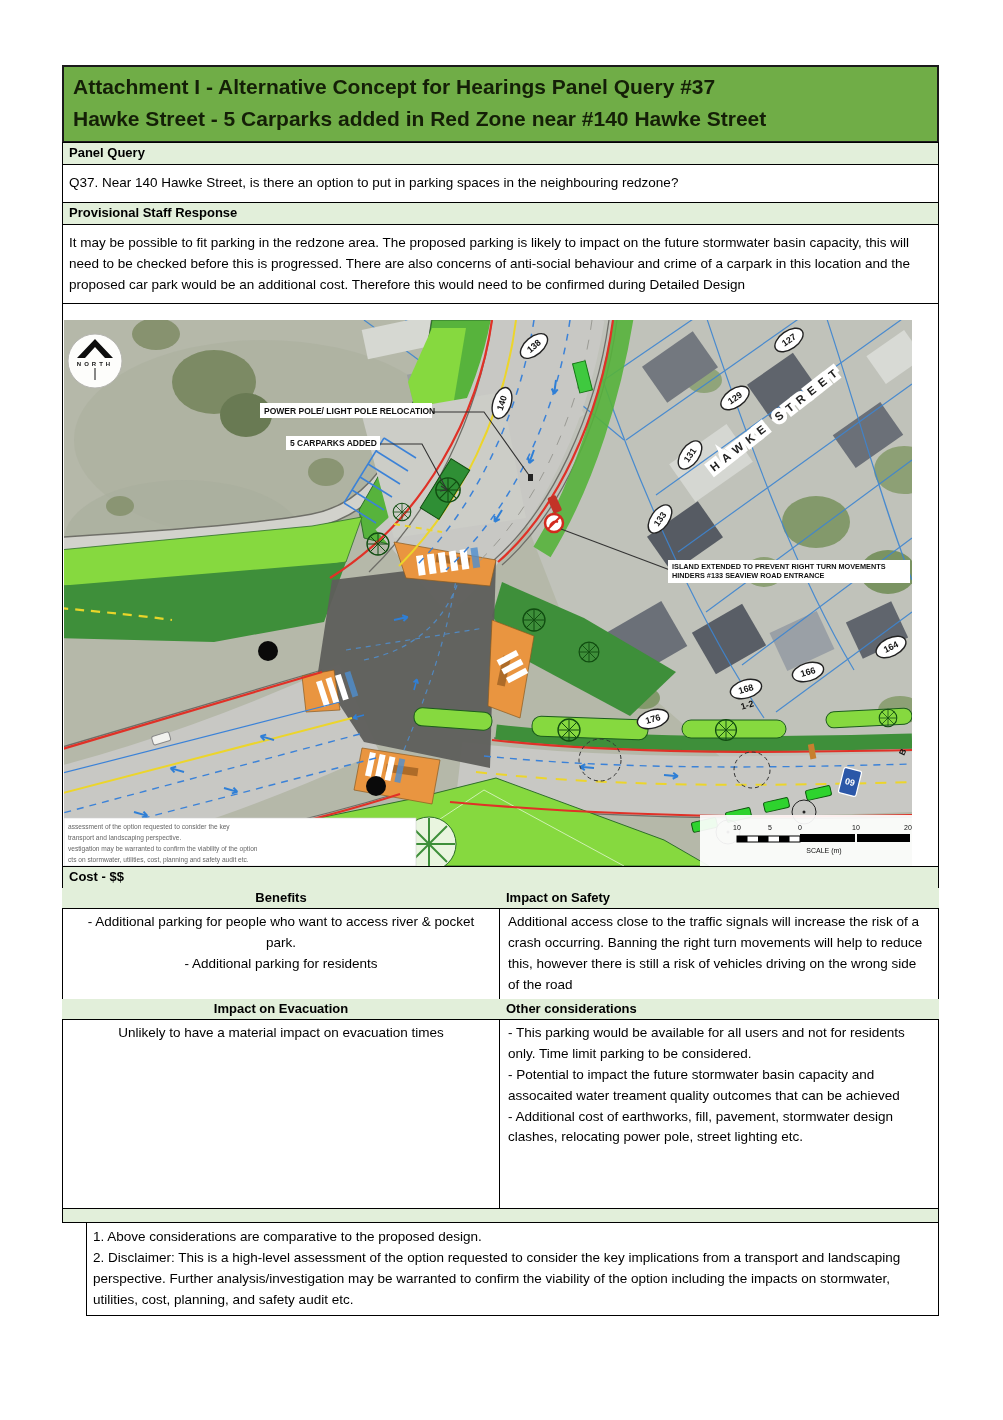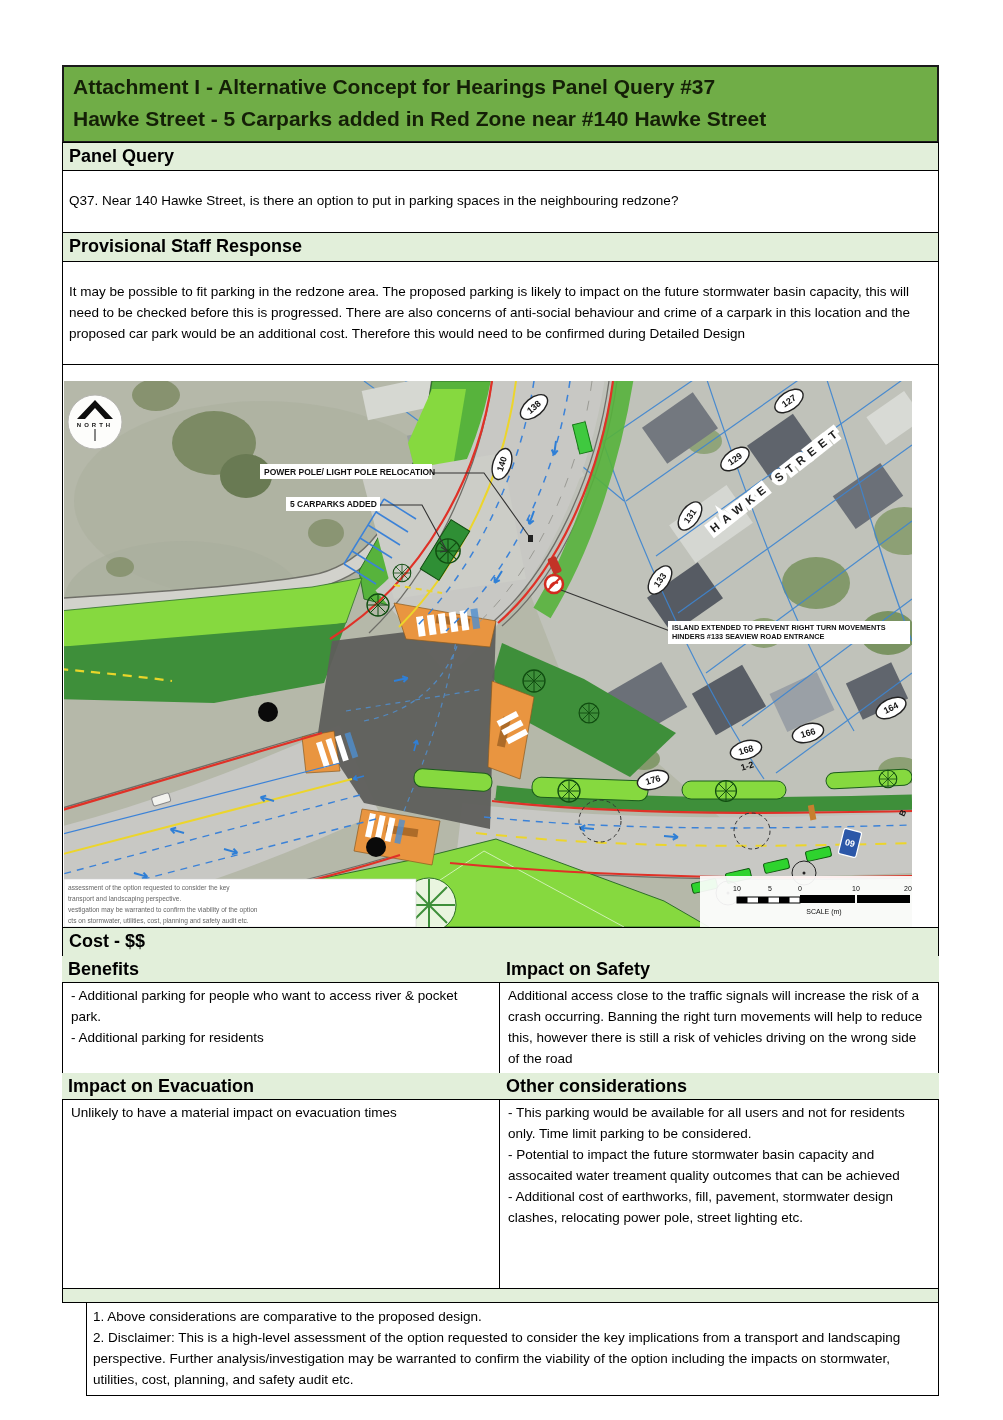--- a/index.html
+++ b/index.html
@@ -2,26 +2,26 @@
 <html><head>
 <meta charset="utf-8">
 <style>
   html,body{margin:0;padding:0;background:#fff;}
   .page{position:relative;width:1003px;height:1420px;background:#ffffff;overflow:hidden;
         font-family:"Liberation Sans",sans-serif;color:#000;}
   .doc{position:absolute;left:62px;top:65px;width:877px;}
   .row{border:1px solid #000;margin-top:-1px;box-sizing:border-box;background:#fff;}
   .title-block{border:2px solid #1a1a1a;background:#70AD47;padding:4px 6px 7px 9px;margin-top:0;}
   .title-line{font-size:21px;font-weight:bold;color:#141f07;line-height:1.5;letter-spacing:0;}
-  .subhdr{background:#e2efda;font-size:18px;font-weight:bold;padding:2px 6px;line-height:1.3;}
-  .cell-text{font-size:13.5px;padding:20px 6px;line-height:1.55;}
+  .subhdr{background:#e2efda;font-size:13px;font-weight:bold;padding:2px 6px;line-height:1.3;}
+  .cell-text{font-size:13.5px;padding:8px 6px;line-height:1.55;}
   .map-cell{height:564px;position:relative;padding:0;}
   .map-cell svg{position:absolute;left:1px;top:16px;}
   .twocol{display:flex;margin-top:-1px;}
-  .col-l{width:438px;border:1px solid #000;box-sizing:border-box;}
+  .col-l{width:438px;border:1px solid #000;box-sizing:border-box;text-align:center;}
   .col-r{flex:1;border:1px solid #000;border-left:none;box-sizing:border-box;}
   .twocol .subhdr{border:none;border-bottom:1px solid #000;}
   .pad{padding:3px 8px;font-size:13.5px;line-height:1.55;}
   .h74{min-height:74px;} .h190{min-height:190px;}
   .empty-green{background:#e2efda;height:15px;}
   .notes{padding:4px 6px;font-size:13.5px;line-height:1.55;border-width:1px;margin-left:24px;}
   svg text{font-family:"Liberation Sans",sans-serif;}
   .mlabel{font-size:8.5px;font-weight:bold;fill:#111;}
   .mlabel-s{font-size:7.3px;font-weight:bold;fill:#111;}
   .oval-t{font-size:9px;font-weight:bold;fill:#111;text-anchor:middle;}

